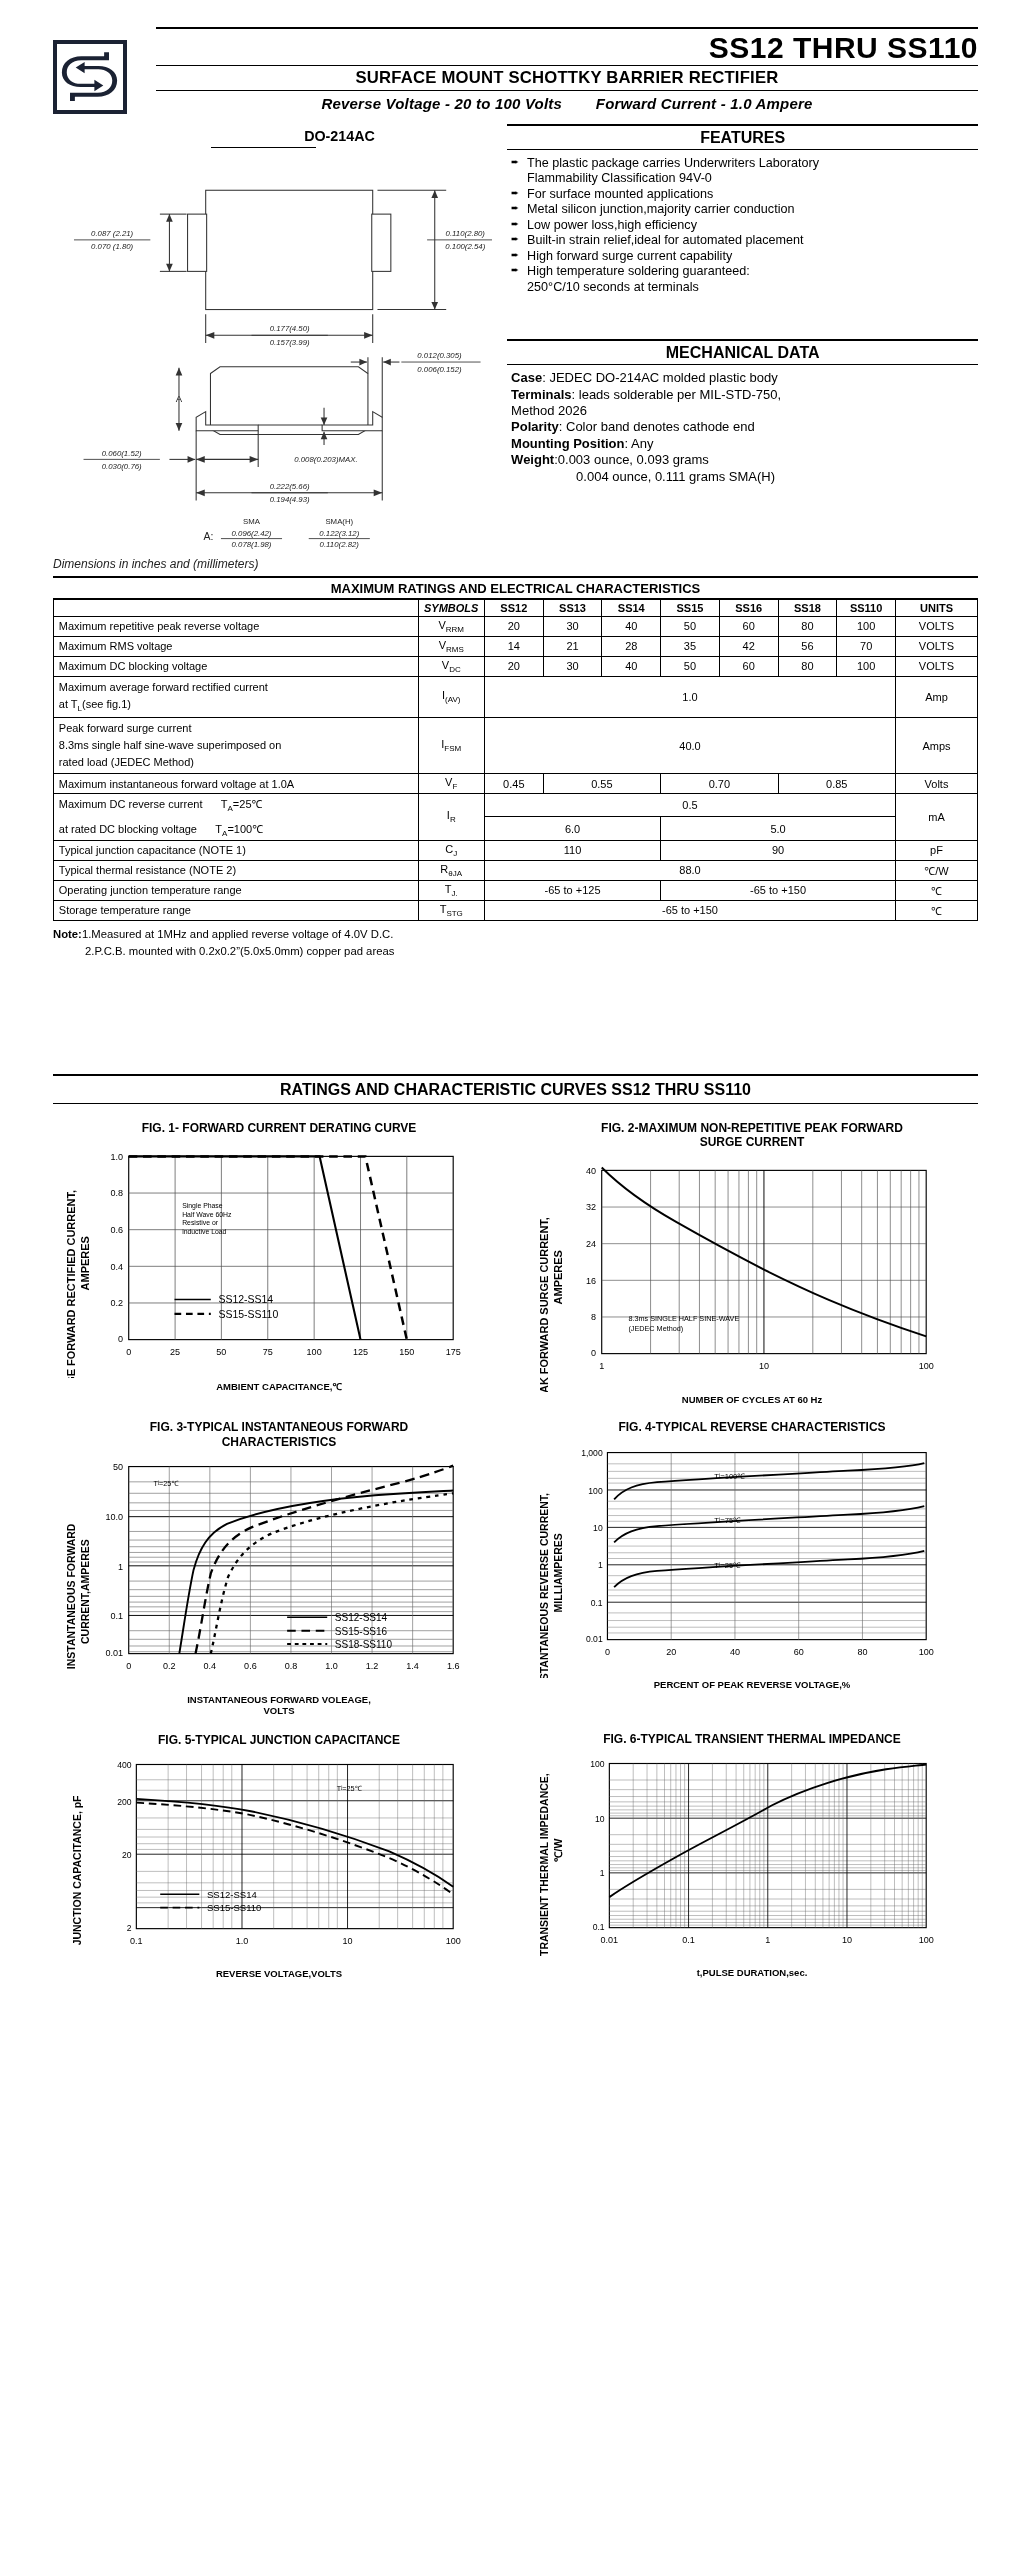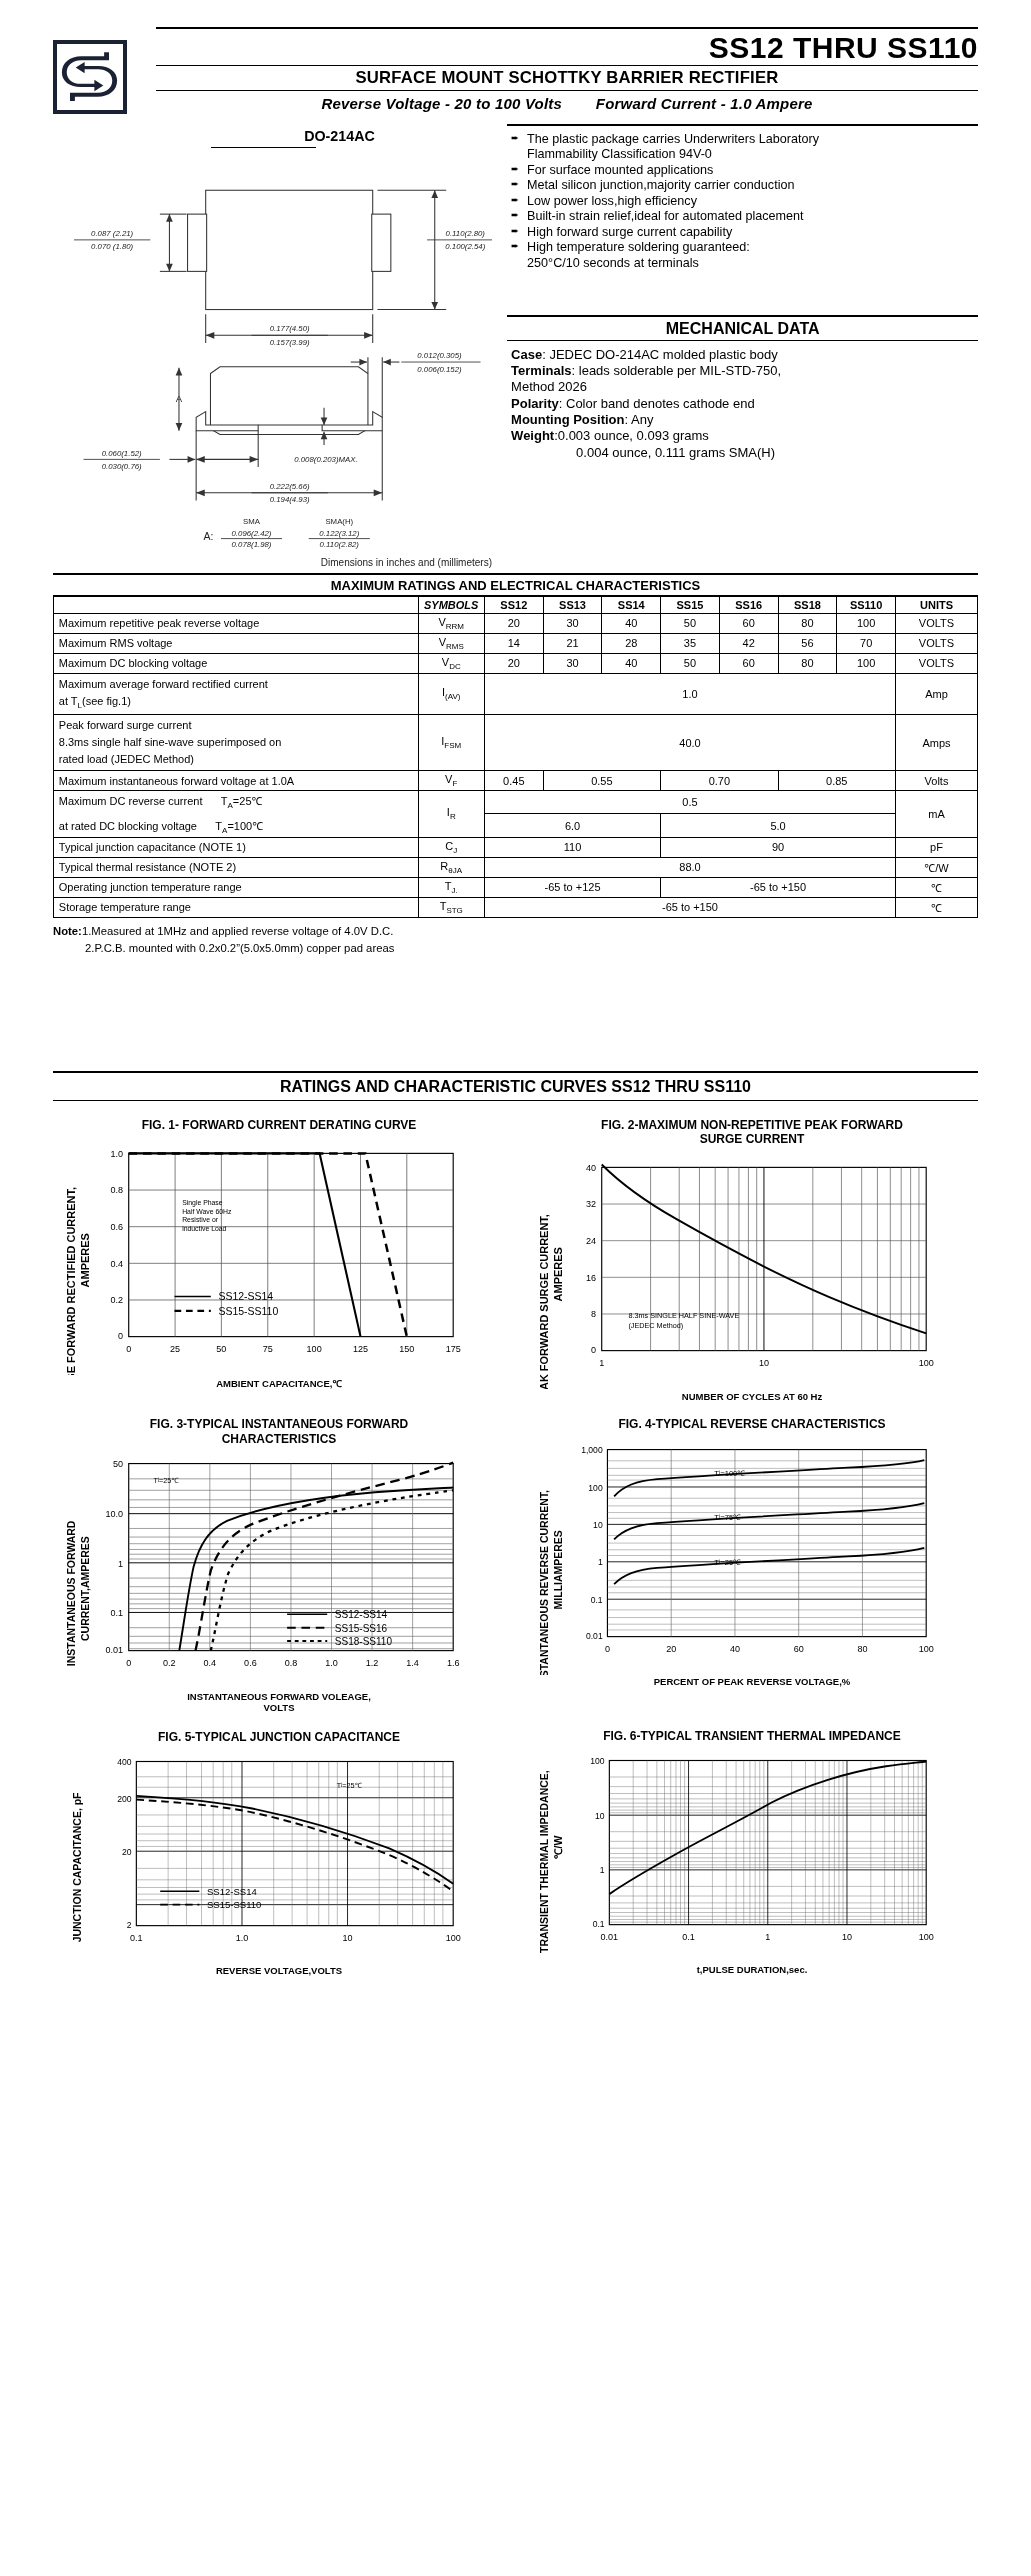--- a/index.html
+++ b/index.html
@@ -40,21 +40,21 @@
   .mid { display:flex; padding:9.5px 53px 0 53px; gap:15.3px; }
   .mid-left { width:439px; position:relative; }
   .mid-right { flex:1; }
 
   .pkg-name { font-size:14.3px; font-weight:bold; text-align:center; margin:3.8px 0 0 134px; }
   .pkg-name-rule { width:105px; border-top:1.9px solid #000; margin:2.9px 0 0 158px; }
 
   .drawing { position:relative; width:439px; height:401px; margin-top:3.8px; }
   .drawing svg { position:absolute; top:0; left:0; }
   .dim-note {
-    font-size:10px; text-align:right;
+    font-size:12px; font-style:italic; text-align:left;
     margin-top:3.8px; color:#222;
   }
 
   
   .box-sec { margin-bottom:13.4px; }
   .box-sec .bar-top { border-top:2.9px solid #000; }
   .box-sec h2 {
     font-size:16px; font-weight:bold; text-align:center;
     margin:0; padding:2.9px 0 1.9px 0;
     border-bottom:1.9px solid #000;
@@ -260,20 +260,21 @@
           </g>
         </svg>
       </div>
       <div class="dim-note">Dimensions in inches and (millimeters)</div>
     </div>
 
     <div class="mid-right">
 
       <div class="box-sec">
         <div class="bar-top"></div>
+        <h2>FEATURES</h2>
         <div class="body">
           <ul class="feat">
             <li>The plastic package carries Underwriters Laboratory</li>
             <li class="cont">Flammability Classification 94V-0</li>
             <li>For surface mounted applications</li>
             <li>Metal silicon junction,majority carrier conduction</li>
             <li>Low power loss,high efficiency</li>
             <li>Built-in strain relief,ideal for automated placement</li>
             <li>High forward surge current capability</li>
             <li>High temperature soldering guaranteed:</li>

